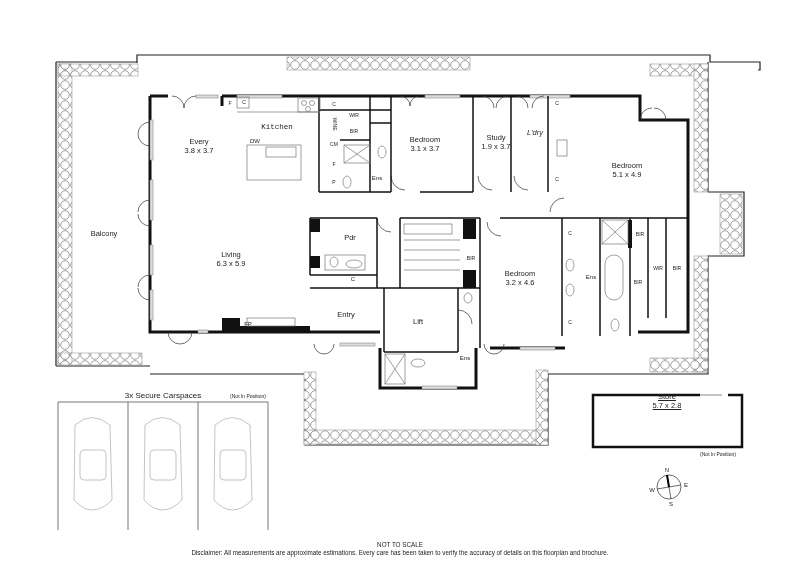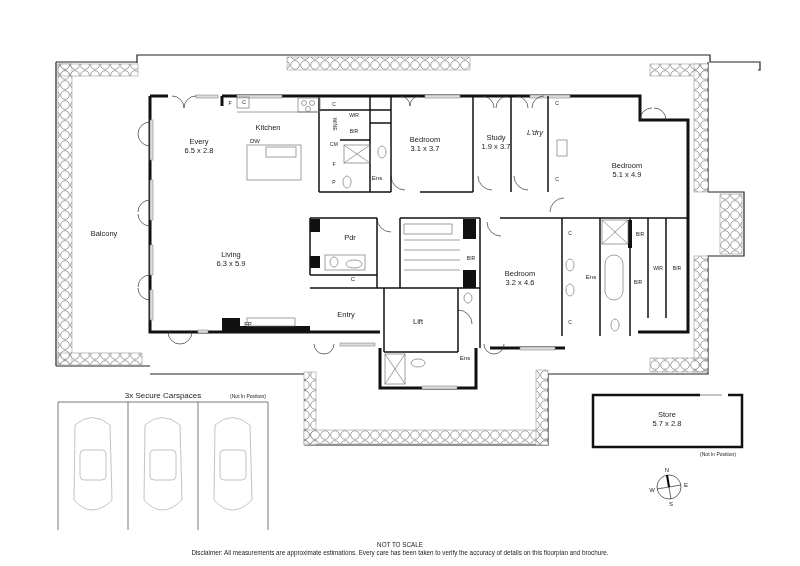--- a/index.html
+++ b/index.html
@@ -194,24 +194,24 @@
     <line x1="657" y1="489" x2="681" y2="485"></line>
     <line x1="671" y1="499" x2="667" y2="475"></line>
     <line x1="669" y1="487" x2="667" y2="475" stroke="#000" stroke-width="2"></line>
   </g>
 </svg>
 
 <div class="lbl" style="left:104px;top:233px;"><span>Balcony</span></div>
 
 <div class="lbl" style="left:199px;top:146px;">
   <div>Every</div>
-    <div>6.5 x 2.8</div>
-</div>
-
-<div class="lbl" style="left:268px;top:127px;"><span>Kitchen</span></div>
+    <div>3.8 x 3.7</div>
+</div>
+
+<div class="lbl" style="left:277px;top:127px;font-family:Liberation Mono, monospace;"><span>Kitchen</span></div>
 <div class="lbl sm" style="left:255px;top:141px;">DW</div>
 
 <div class="lbl" style="left:231px;top:259px;text-align:center;">
   <div>Living</div>
     <div>6.3 x 5.9</div>
 </div>
 <div class="lbl sm" style="left:248px;top:324px;">FP</div>
 
 <div class="lbl" style="left:425px;top:144px;">
   <div>Bedroom</div>
@@ -254,21 +254,21 @@
 <div class="lbl xs" style="left:557px;top:103px;">C</div>
 <div class="lbl xs" style="left:557px;top:179px;">C</div>
 <div class="lbl xs" style="left:471px;top:258px;">BIR</div>
 <div class="lbl xs" style="left:570px;top:233px;">C</div>
 <div class="lbl xs" style="left:570px;top:322px;">C</div>
 <div class="lbl xs" style="left:640px;top:234px;">BIR</div>
 <div class="lbl xs" style="left:638px;top:282px;">BIR</div>
 <div class="lbl xs" style="left:658px;top:268px;">WIR</div>
 <div class="lbl xs" style="left:677px;top:268px;">BIR</div>
 
-<div class="lbl" style="left:667px;top:419px;">
+<div class="lbl" style="left:667px;top:401px;text-decoration:underline;">
   <div>Store</div>
     <div>5.7 x 2.8</div>
 </div>
 <div class="lbl xs" style="left:718px;top:454px;">(Not In Position)</div>
 
 <div class="lbl title" style="left:163px;top:395px;text-align:right;">3x Secure Carspaces</div>
 <div class="lbl xs" style="left:248px;top:396px;">(Not In Position)</div>
 
 <div class="lbl sm" style="left:667px;top:470px;">N</div>
 <div class="lbl sm" style="left:686px;top:485px;">E</div>

